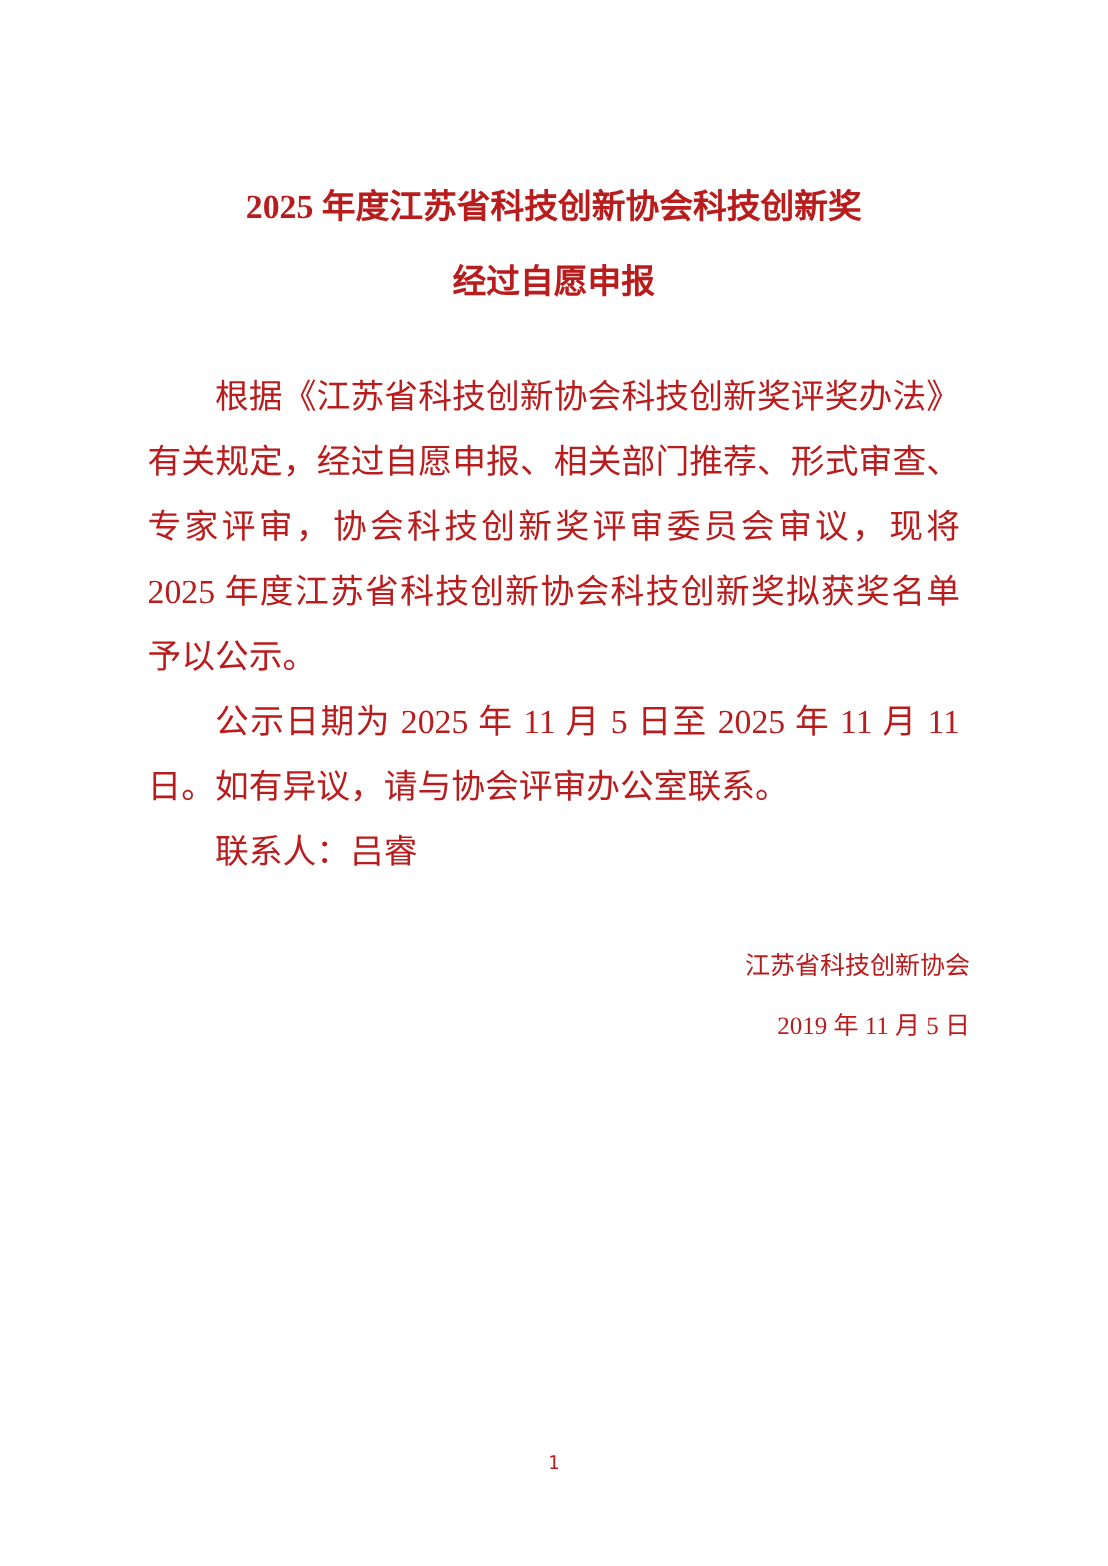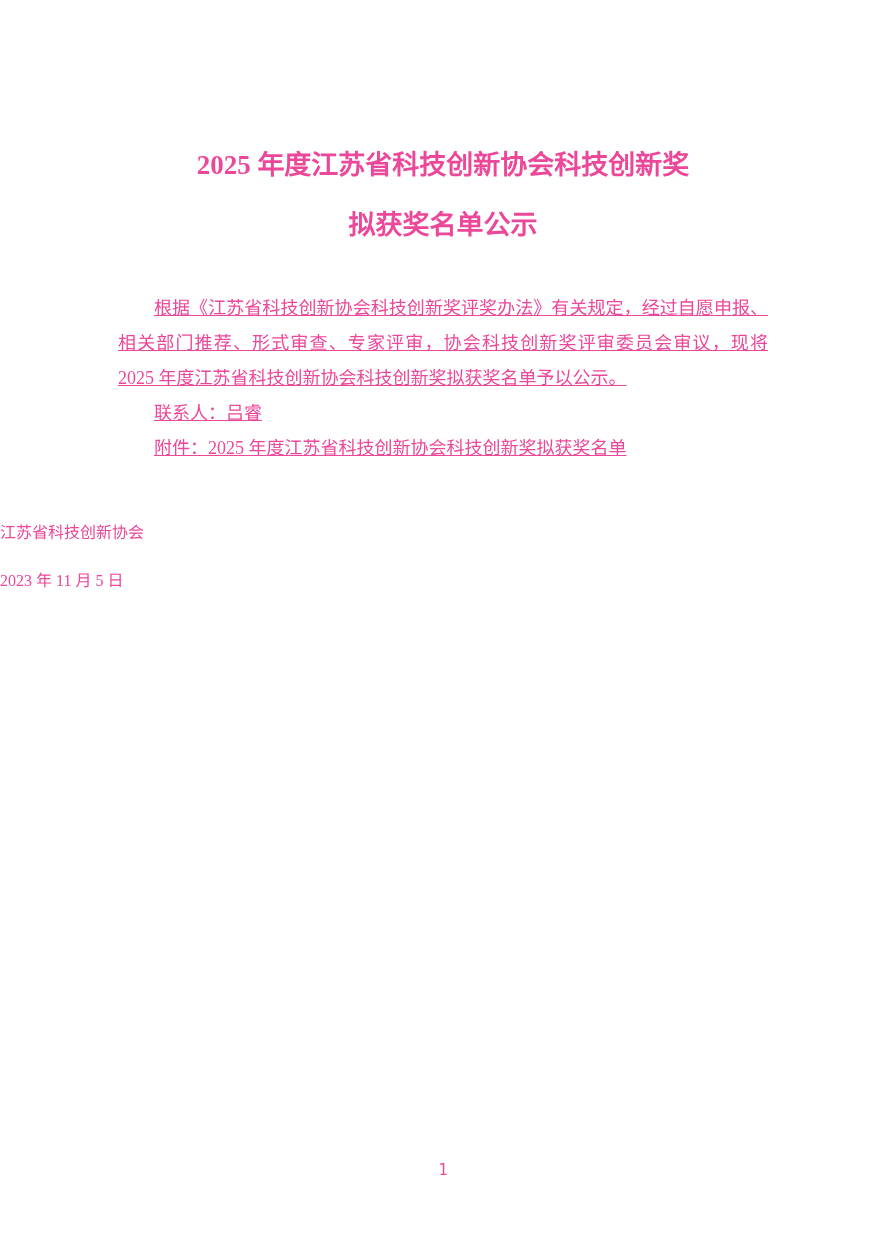--- a/index.html
+++ b/index.html
@@ -6,51 +6,50 @@
     margin: 0;
     padding: 0;
     background: #ffffff;
   }
   .page {
     position: relative;
     width: 886px;
     height: 1253px;
     margin: 0 auto;
     background: #ffffff;
-    color: #ec4899;
+    color: #b91c1c;
     font-family: "Liberation Serif", "DejaVu Serif", serif;
     overflow: hidden;
     box-sizing: border-box;
   }
   .doc-title {
     margin-top: 152px;
     text-align: center;
     font-weight: bold;
     font-size: 27px;
     line-height: 1;
   }
   .doc-title .title-line {
     margin: 0 0 33px 0;
   }
   .doc-body {
     margin: 52px 118px 0 118px;
-    font-size: 18px;
-    line-height: 35px;
+    font-size: 27px;
+    line-height: 52px;
     text-align: justify;
     text-justify: inter-character;
-    text-decoration: underline;
   }
   .doc-body p {
     margin: 0;
     text-indent: 2em;
   }
   .signature-block {
     margin: 43px 110px 0 0;
-    text-align: left;
-    font-size: 16px;
+    text-align: right;
+    font-size: 20px;
     line-height: 47.5px;
   }
   .signature-block div {
     margin: 0;
   }
   .page-number {
     position: absolute;
     bottom: 74px;
     left: 0;
     width: 100%;
@@ -59,29 +58,29 @@
     font-family: "DejaVu Sans Mono", "Liberation Mono", monospace;
   }
 </style>
 </head>
 <body>
 
 <div class="page">
 
   <div class="doc-title">
     <div class="title-line">2025 年度江苏省科技创新协会科技创新奖</div>
-    <div class="title-line">拟获奖名单公示</div>
+    <div class="title-line">经过自愿申报</div>
   </div>
 
   <div class="doc-body">
     <p>根据《江苏省科技创新协会科技创新奖评奖办法》有关规定，经过自愿申报、相关部门推荐、形式审查、专家评审，协会科技创新奖评审委员会审议，现将 2025 年度江苏省科技创新协会科技创新奖拟获奖名单予以公示。</p>
+    <p>公示日期为 2025 年 11 月 5 日至 2025 年 11 月 11 日。如有异议，请与协会评审办公室联系。</p>
     <p>联系人：吕睿</p>
-    <p>附件：2025 年度江苏省科技创新协会科技创新奖拟获奖名单</p>
   </div>
 
   <div class="signature-block">
     <div>江苏省科技创新协会</div>
-    <div>2023 年 11 月 5 日</div>
+    <div>2019 年 11 月 5 日</div>
   </div>
 
   <div class="page-number">1</div>
 
 </div>
 
 </body></html>

